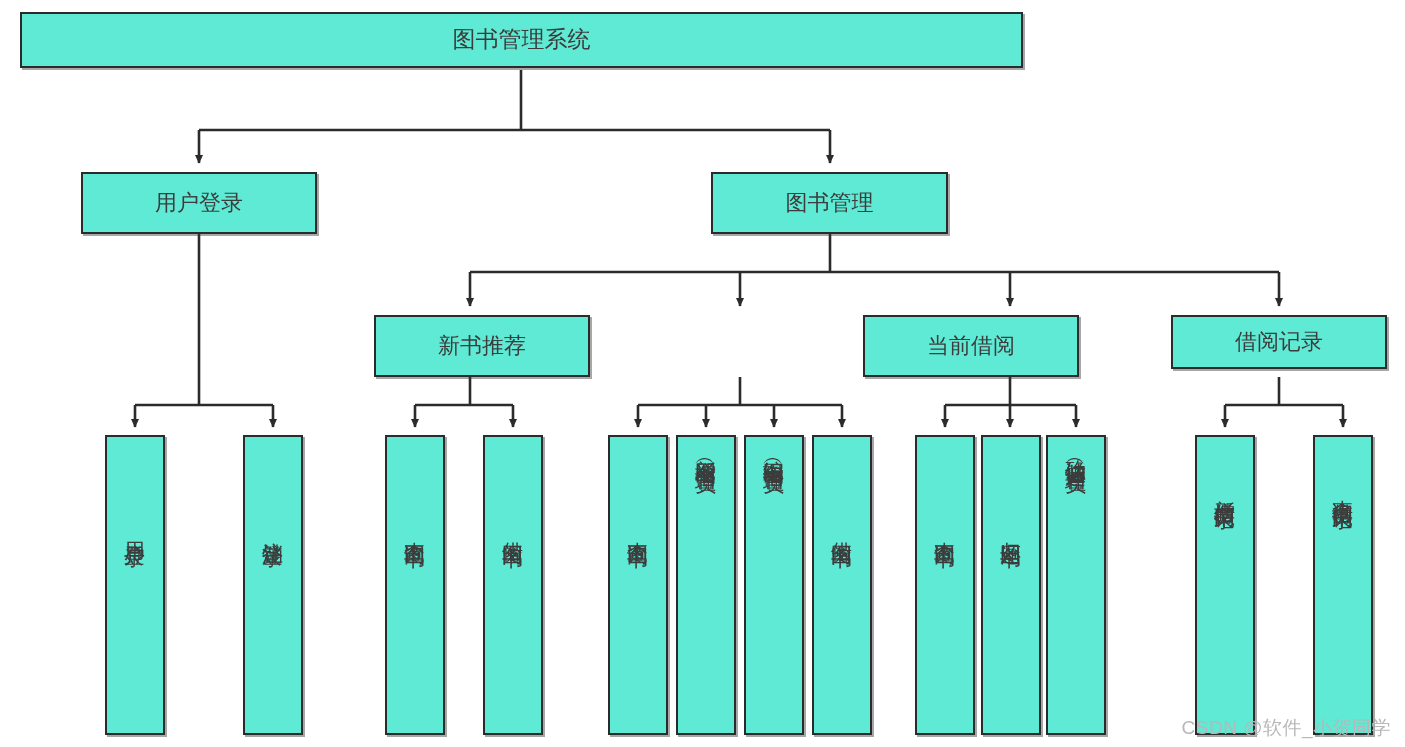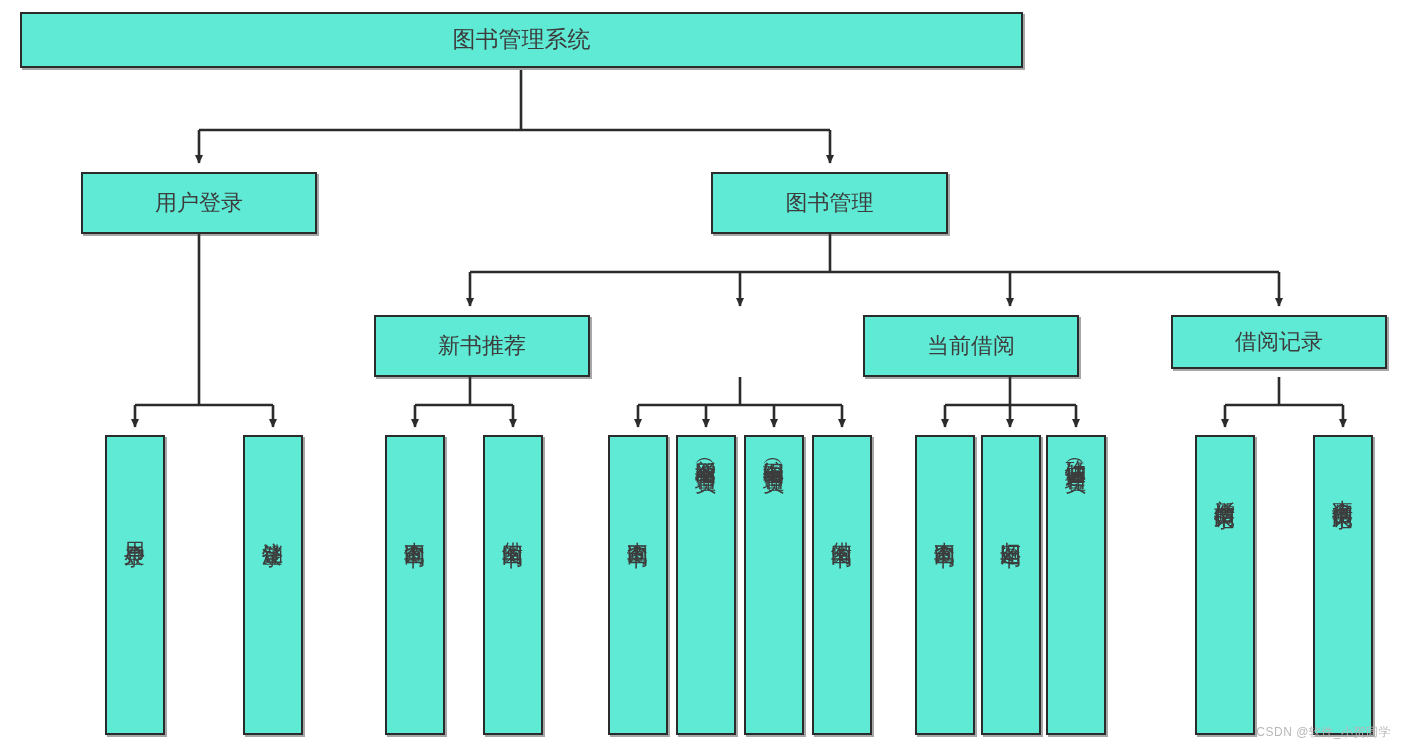--- a/index.html
+++ b/index.html
@@ -60,21 +60,21 @@
     white-space: nowrap;
   }
   .htext {
     display: block;
     white-space: nowrap;
   }
   #watermark {
     position: absolute;
     right: 14px;
     bottom: 6px;
-    font-size: 12px;
+    font-size: 19px;
     color: #b8b8b8;
     letter-spacing: 0.5px;
     white-space: nowrap;
     user-select: none;
   }
 </style>
 </head>
 <body>
 
 <div id="diagram-root">

